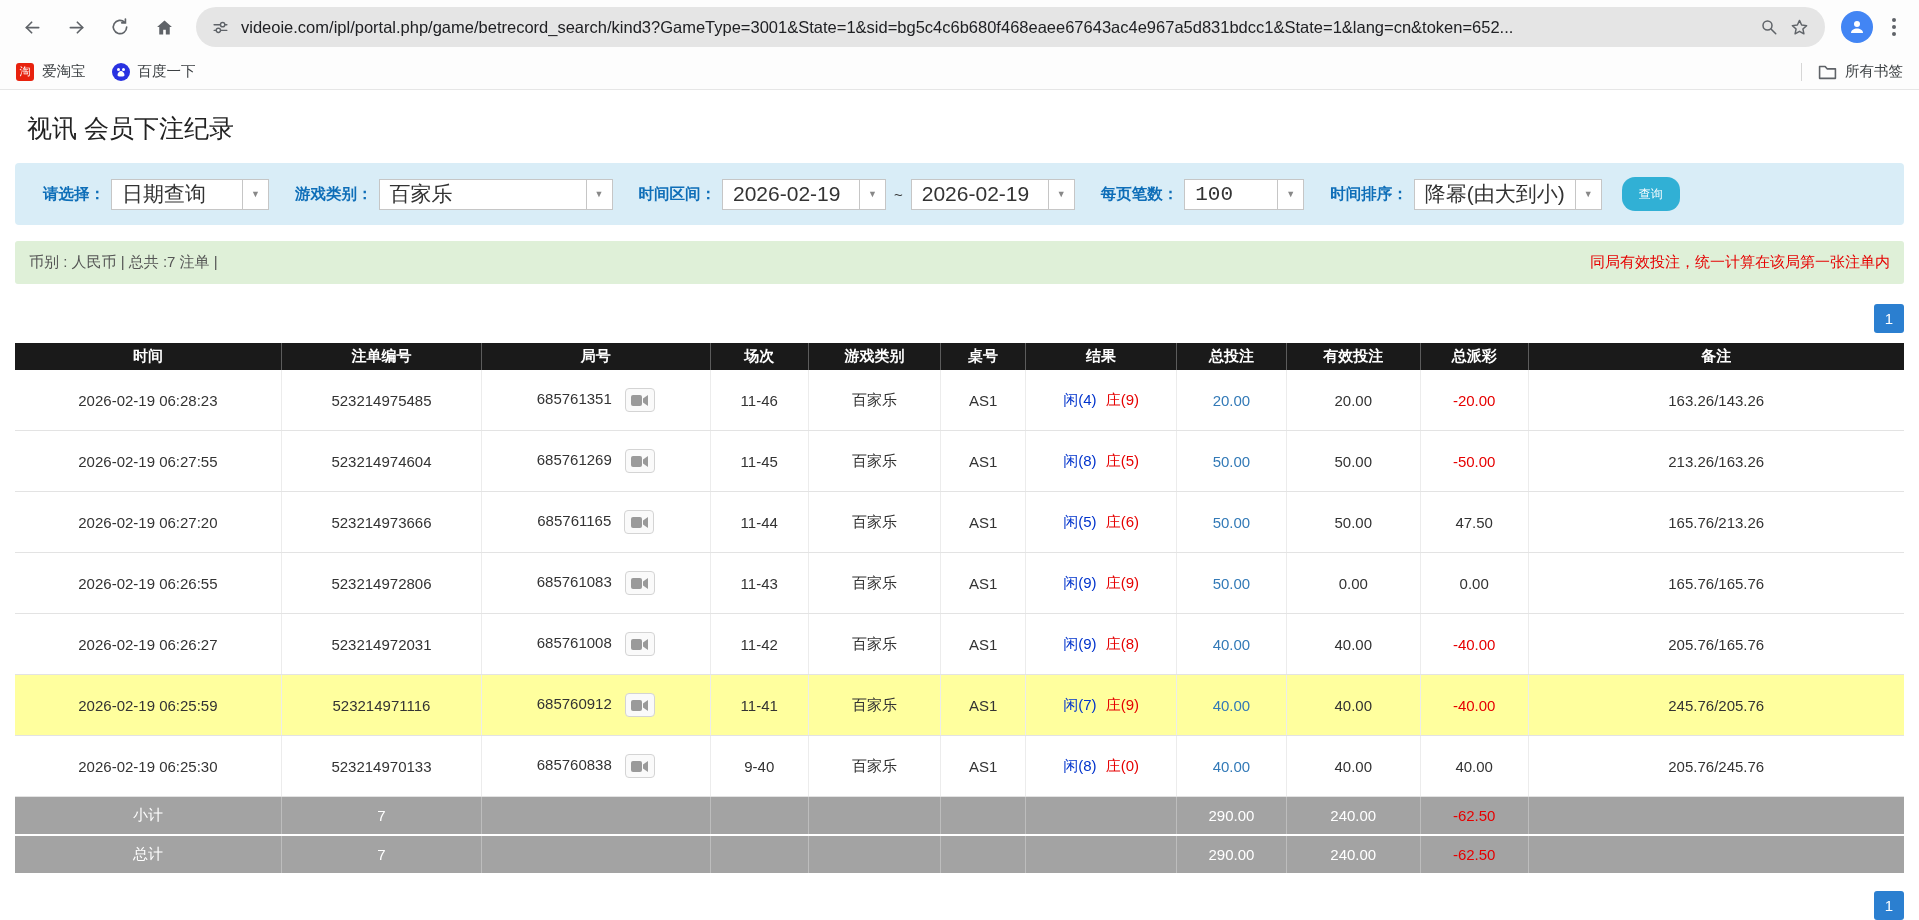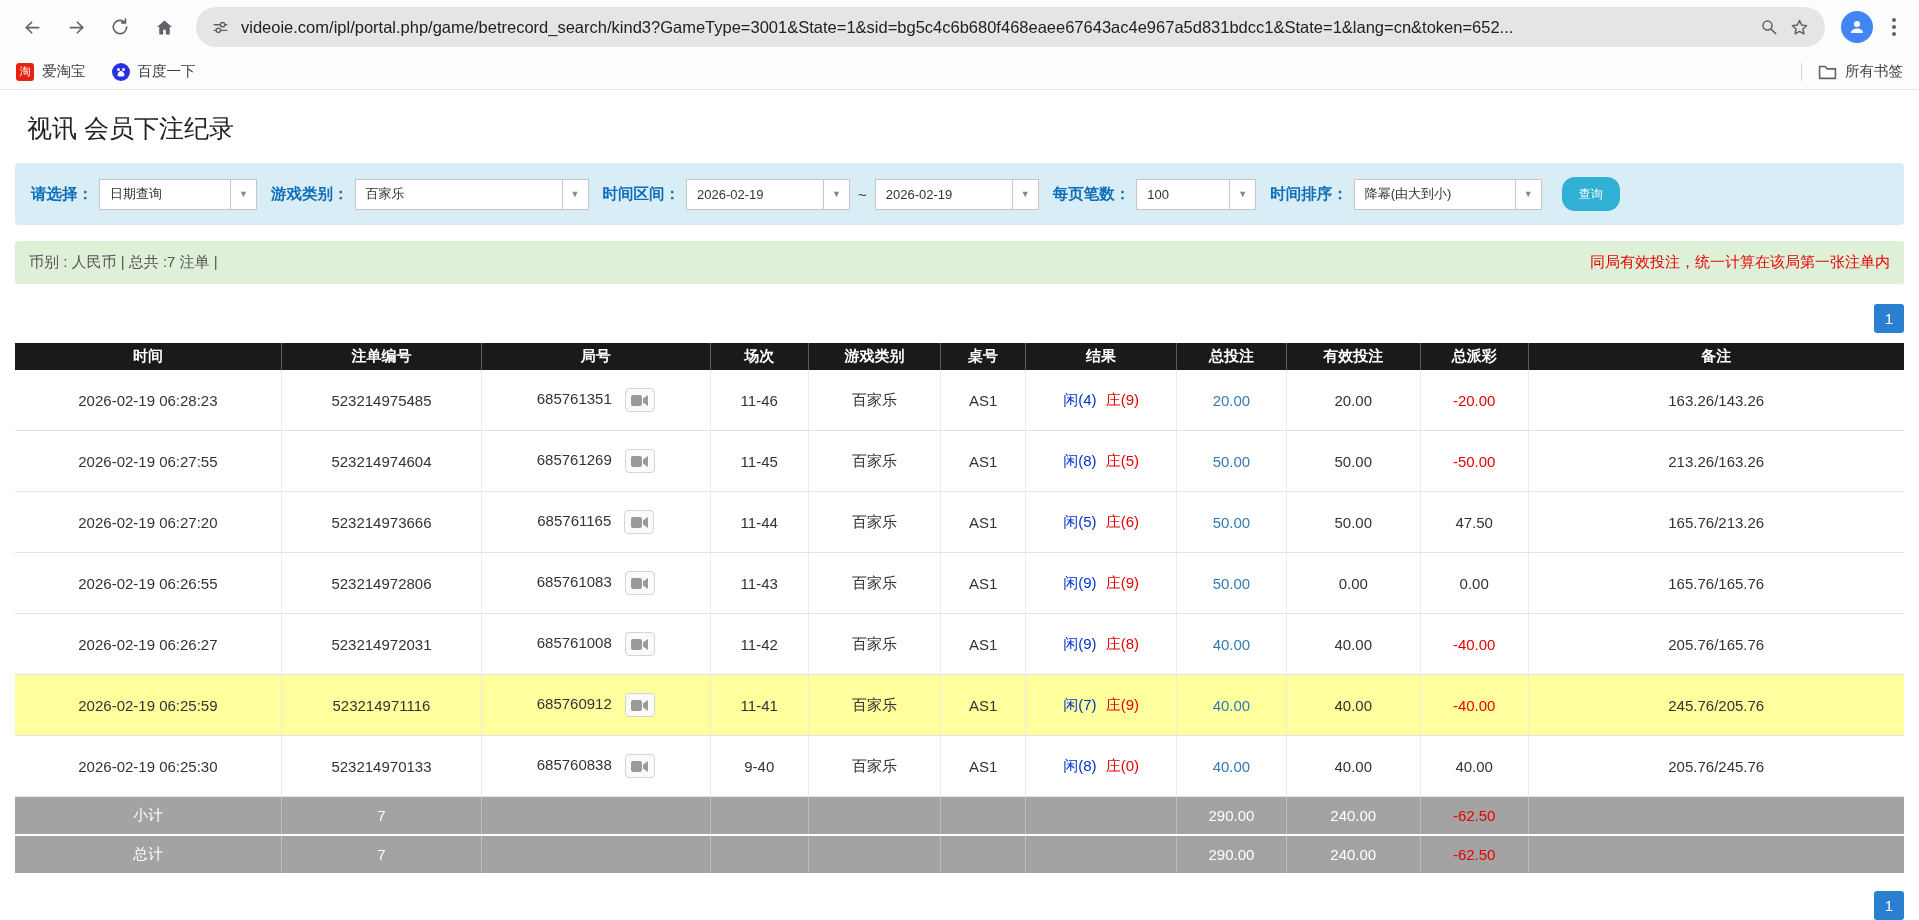--- a/index.html
+++ b/index.html
@@ -98,53 +98,53 @@
     color: #222;
   }
 
   .filter-panel {
     background: var(--filter-bg, #d9edf7);
     border-radius: 4px;
     padding: 14px 16px;
     display: flex;
     align-items: center;
   }
-  .f-group { display: flex; align-items: center; margin-right: 14px; }
+  .f-group { display: flex; align-items: center; margin-right: 14px; margin-left: 12px; }
   .f-label {
     color: var(--filter-label, #0e6eb8);
     font-weight: bold;
     font-size: 15.5px;
     white-space: nowrap;
     margin-right: 6px;
   }
   .combo { display: flex; align-items: stretch; cursor: pointer; }
   .combo-value {
     background: #fff;
     border: 1px solid #c6c6c6;
     height: 31px;
     display: flex; align-items: center;
     padding: 0 10px;
-    font-size: 13px;
+    font-size: 21px;
     color: #333;
     white-space: nowrap;
     overflow: hidden;
   }
   .combo-caret {
     width: 26px;
     background: #fff;
     border: 1px solid #c6c6c6;
     border-left: none;
     display: flex; align-items: center; justify-content: center;
     font-size: 9px;
     color: #888;
   }
   .w-query  { width: 132px; }
   .w-game   { width: 208px; }
   .w-date   { width: 138px; }
-  .w-size   { width: 94px; }
+  .w-size   { width: 94px; font-family: Liberation Mono, monospace; }
   .w-sort   { width: 162px; }
   .tilde { margin: 0 8px; font-size: 15px; color: #333; }
   .search-btn {
     background: var(--search-button, #31b0d5);
     color: #fff;
     border: none;
     height: 34px;
     padding: 0 17px;
     border-radius: 13px;
     font-size: 12px;

